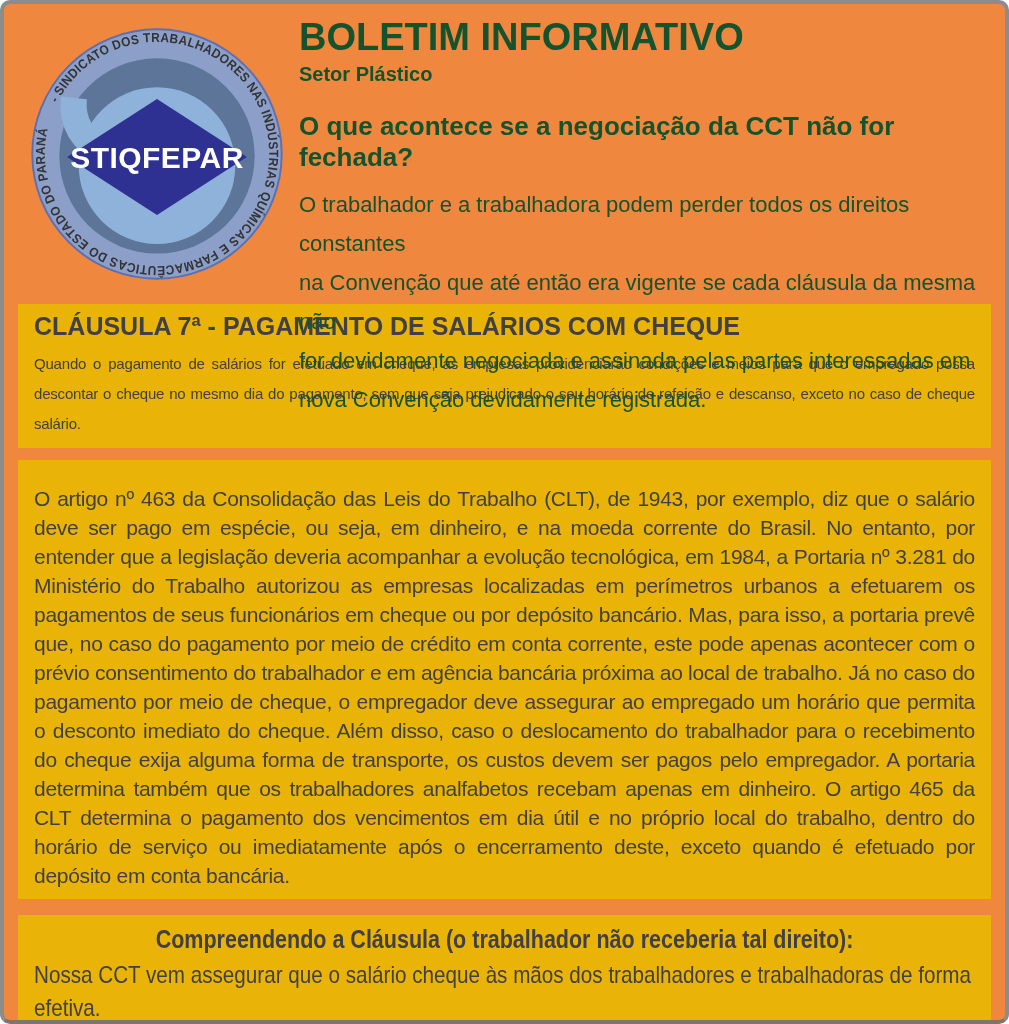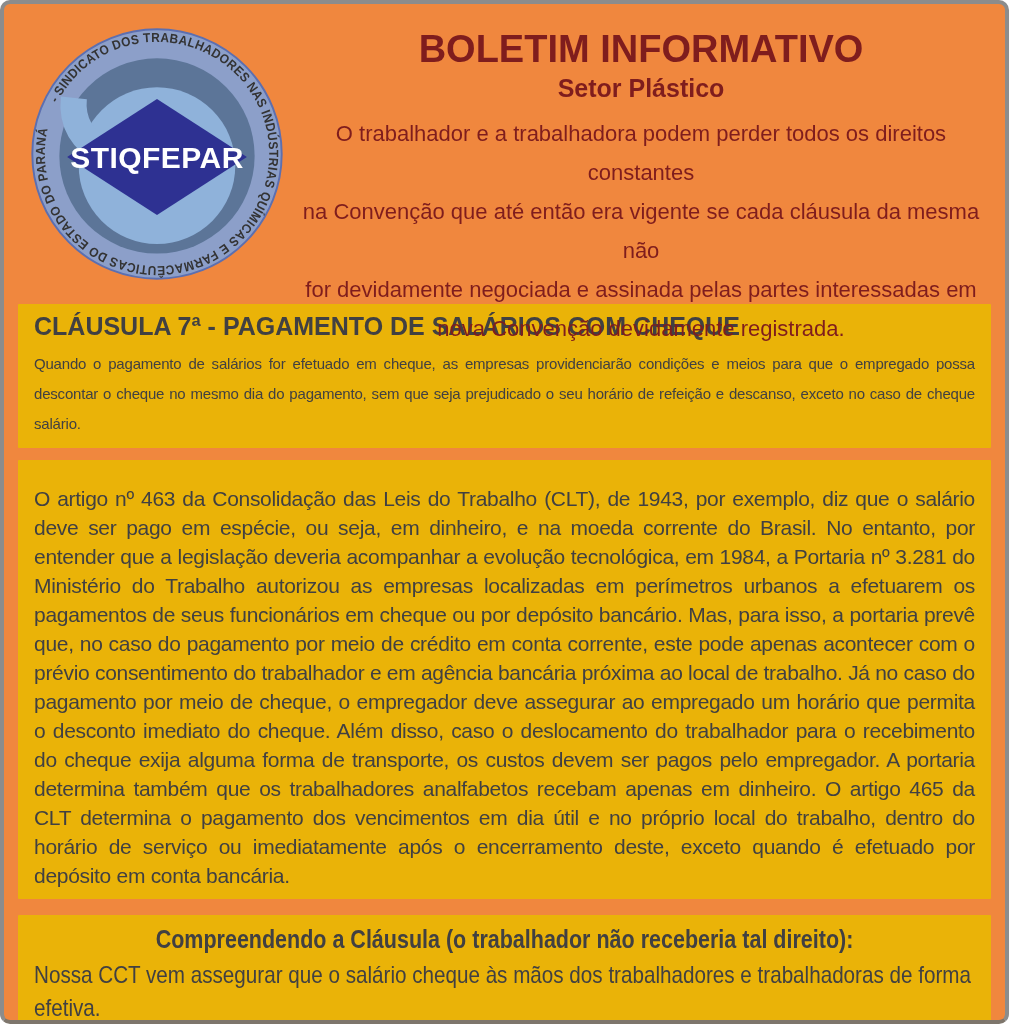--- a/index.html
+++ b/index.html
@@ -10,23 +10,23 @@
     border:4px solid #8c8c8c;
     border-bottom-color:#7e766c;
     border-radius:10px;
     background:#f0873e;
     overflow:hidden;
     font-family:"Liberation Sans","DejaVu Sans",sans-serif;
   }
   
   .header{position:relative;height:300px;}
   .logo-svg{position:absolute;left:8px;top:5px;}
-  .header-text{position:absolute;left:295px;right:22px;top:24px;text-align:center;color:#7f1d1d;}
+  .header-text{position:absolute;left:295px;right:22px;top:12px;text-align:left;color:#14532d;}
   .title{font-size:38px;font-weight:bold;line-height:1.12;letter-spacing:0;}
-  .subtitle{font-size:25px;font-weight:bold;line-height:1.1;margin-top:4px;}
+  .subtitle{font-size:20px;font-weight:bold;line-height:1.1;margin-top:4px;}
   .question{font-size:26px;font-weight:bold;margin-top:26px;}
   .intro{font-size:22px;line-height:39px;margin-top:12px;white-space:pre-line;}
   
   .white-box{
     margin:0 14px;
     background:#eab308;
     color:#414042;
     padding:7px 16px 9px 16px;
     border-radius:1px;
   }
@@ -66,20 +66,21 @@
       <g transform="rotate(27 150 150)">
         <text fill="#333333" font-family="Liberation Sans, DejaVu Sans, sans-serif" font-size="13.5" font-weight="bold" letter-spacing="0.4">
           <textPath href="#ringPath" textLength="700" lengthAdjust="spacingAndGlyphs">- SINDICATO DOS TRABALHADORES NAS INDÚSTRIAS QUÍMICAS E FARMACÊUTICAS DO ESTADO DO PARANÁ </textPath>
         </text>
       </g>
     </svg>
 
     <div class="header-text">
       <div class="title">BOLETIM INFORMATIVO</div>
       <div class="subtitle">Setor Plástico</div>
+      <div class="question">O que acontece se a negociação da CCT não for fechada?</div>
       <div class="intro">O trabalhador e a trabalhadora podem perder todos os direitos constantes
 na Convenção que até então era vigente se cada cláusula da mesma não
 for devidamente negociada e assinada pelas partes interessadas em
 nova Convenção devidamente registrada.</div>
     </div>
   </div>
 
   <div class="white-box">
     <div class="clause-heading">CLÁUSULA 7ª - PAGAMENTO DE SALÁRIOS COM CHEQUE</div>
     <div class="clause-body">Quando o pagamento de salários for efetuado em cheque, as empresas providenciarão condições e meios para que o empregado possa descontar o cheque no mesmo dia do pagamento, sem que seja prejudicado o seu horário de refeição e descanso, exceto no caso de cheque salário.</div>

